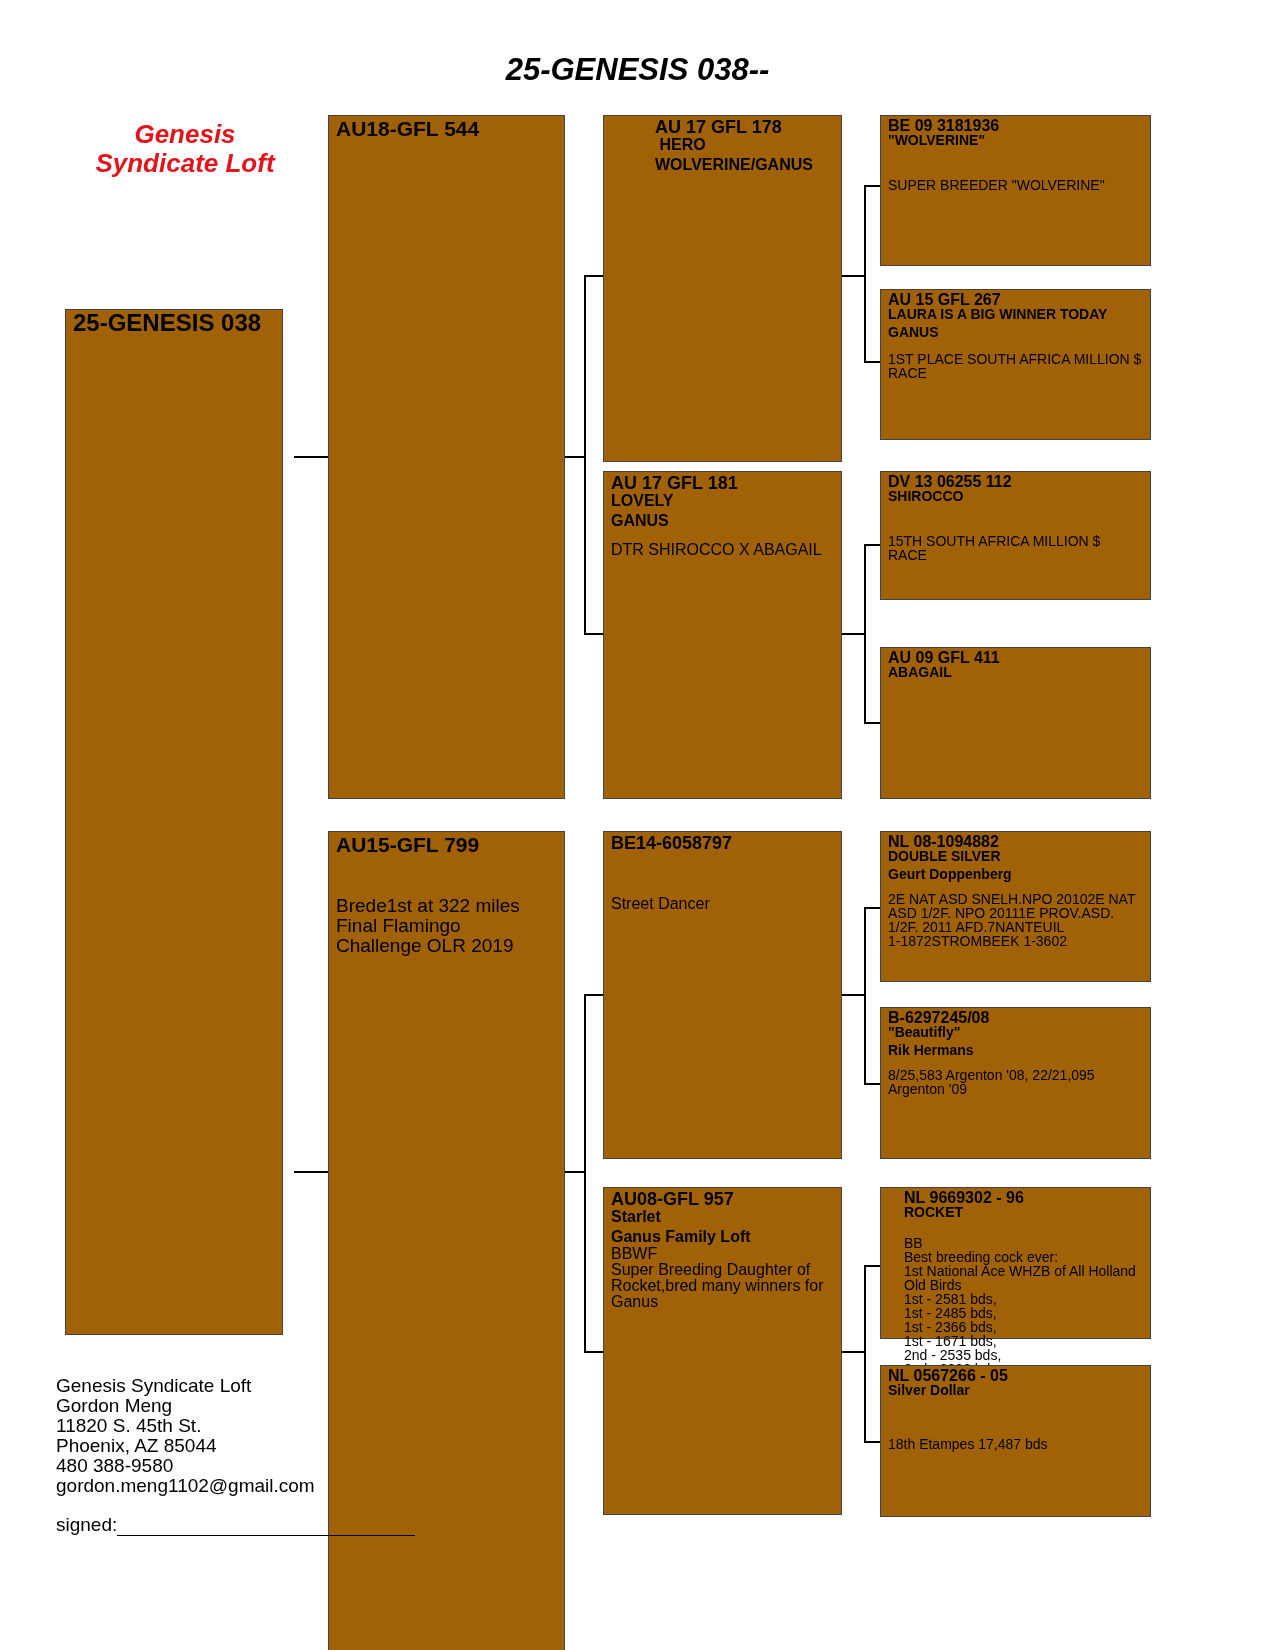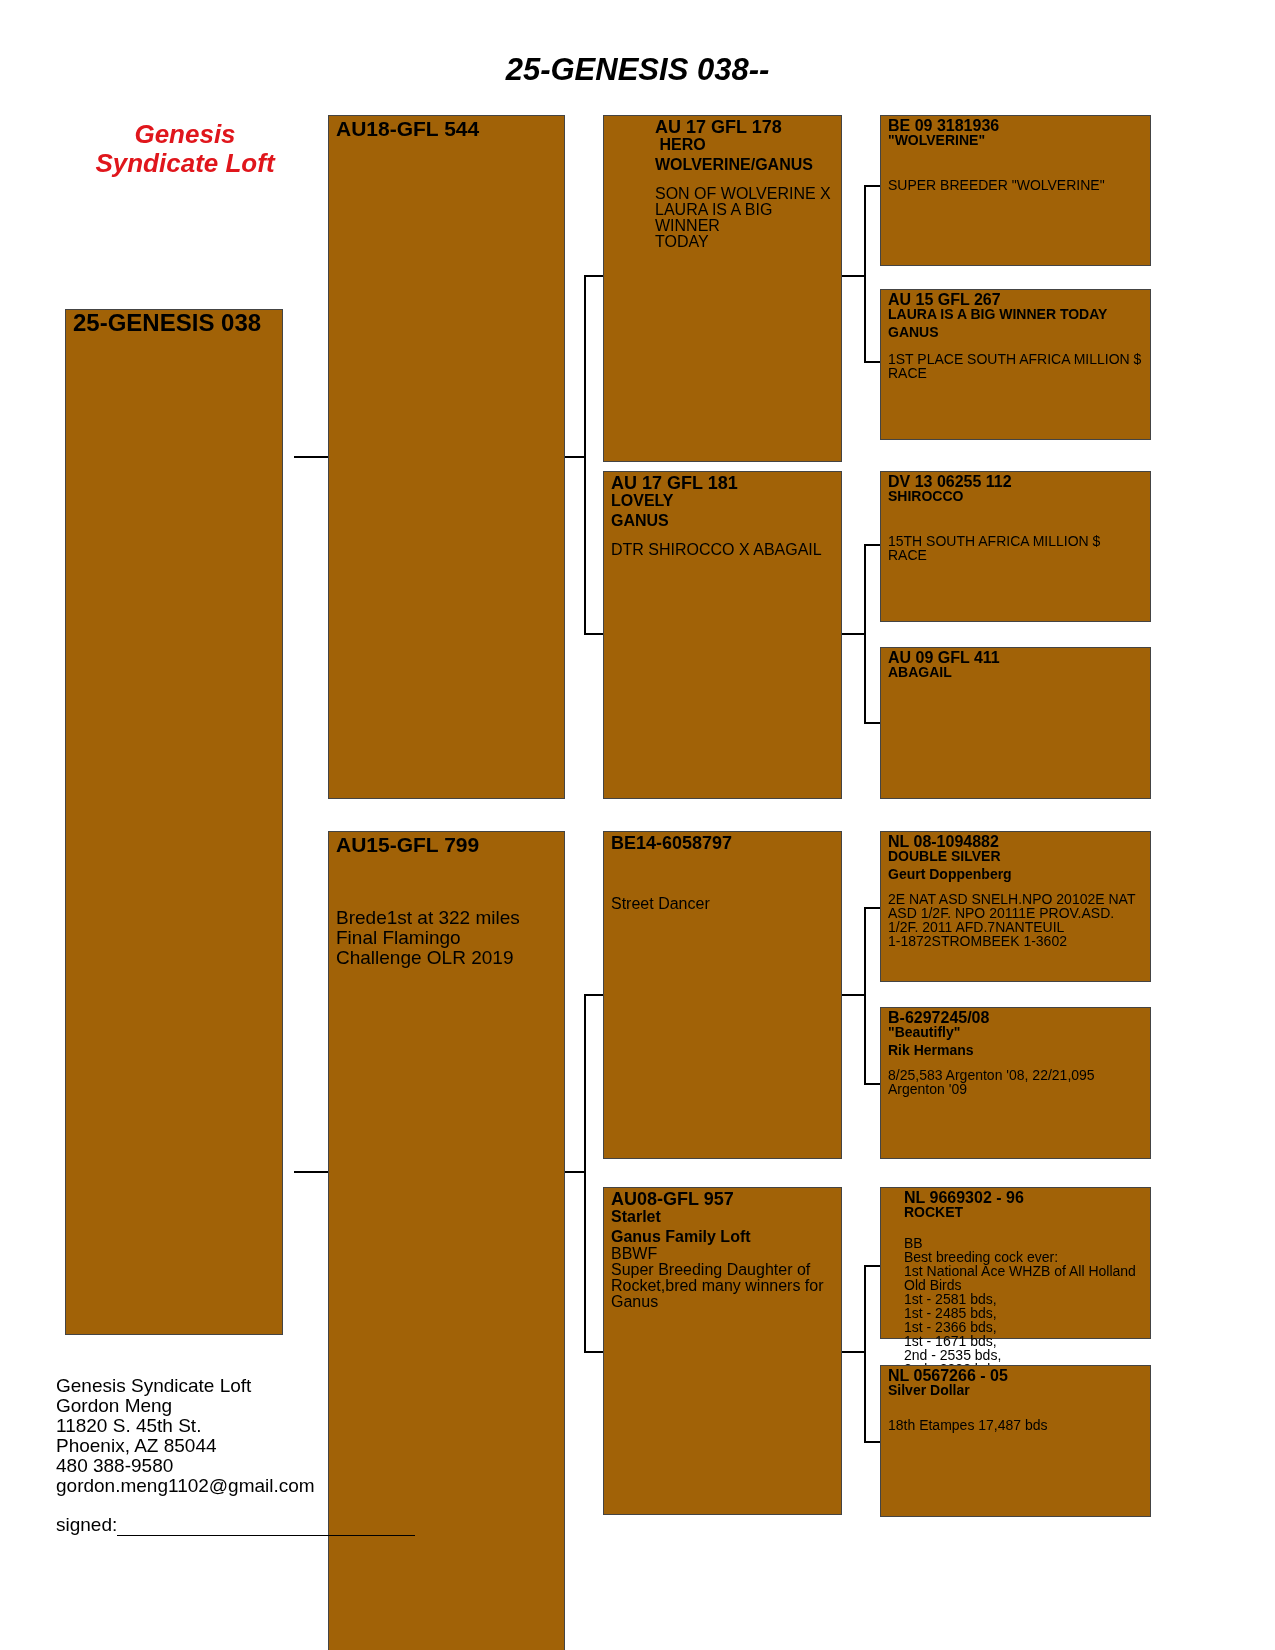--- a/index.html
+++ b/index.html
@@ -44,34 +44,31 @@
 <div class="box" style="left:57px;top:309px;width:218px;height:1026px;margin-left:8px;">
   <div class="inner g1" style="padding-top:0;">25-GENESIS 038</div>
 </div>
 
 <div class="box" style="left:328px;top:115px;width:237px;height:684px;">
   <div class="inner g2" style="font-size:21px;line-height:22px;">AU18-GFL 544</div>
 </div>
 <div class="box" style="left:328px;top:831px;width:237px;height:883px;">
   <div class="inner">
     <div class="g2" style="font-size:21px;line-height:22px;">AU15-GFL 799</div>
-    <div class="g2note note-line" style="margin-top:52px;">Brede1st at 322 miles
+    <div class="g2note note-line" style="margin-top:40px;">Brede1st at 322 miles
 Final Flamingo
 Challenge OLR 2019</div>
   </div>
 </div>
 
 <div class="box" style="left:603px;top:115px;width:239px;height:347px;padding-left:44px;">
   <div class="inner">
     <div class="g3id">AU 17 GFL 178</div>
     <div class="g3nm" style="white-space:pre;"> HERO</div>
     <div class="g3own">WOLVERINE/GANUS</div>
-    <div class="g3note note-line" style="margin-top:12px;">SON OF WOLVERINE X
-LAURA IS A BIG WINNER
-TODAY</div>
   </div>
 </div>
 <div class="box" style="left:603px;top:471px;width:239px;height:328px;">
   <div class="inner">
     <div class="g3id">AU 17 GFL 181</div>
     <div class="g3nm">LOVELY</div>
     <div class="g3own">GANUS</div>
     <div class="g3note note-line" style="margin-top:12px;">DTR SHIROCCO X ABAGAIL</div>
   </div>
 </div>
@@ -102,21 +99,21 @@
 </div>
 <div class="box" style="left:880px;top:289px;width:271px;height:151px;">
   <div class="inner">
     <div class="g4id">AU 15 GFL 267</div>
     <div class="g4nm">LAURA IS A BIG WINNER TODAY</div>
     <div class="g4own">GANUS</div>
     <div class="g4note note-line" style="margin-top:12px;">1ST PLACE SOUTH AFRICA MILLION $
 RACE</div>
   </div>
 </div>
-<div class="box" style="left:880px;top:471px;width:271px;height:151px;">
+<div class="box" style="left:880px;top:471px;width:271px;height:129px;">
   <div class="inner">
     <div class="g4id">DV 13 06255 112</div>
     <div class="g4nm">SHIROCCO</div>
     <div class="g4note note-line" style="margin-top:30px;">15TH SOUTH AFRICA MILLION $
 RACE</div>
   </div>
 </div>
 <div class="box" style="left:880px;top:647px;width:271px;height:152px;">
   <div class="inner">
     <div class="g4id">AU 09 GFL 411</div>
@@ -156,21 +153,21 @@
 1st - 2366 bds,
 1st - 1671 bds,
 2nd - 2535 bds,
 2nd - 3833 bds</div>
   </div>
 </div>
 <div class="box" style="left:880px;top:1365px;width:271px;height:152px;z-index:2;">
   <div class="inner">
     <div class="g4id">NL 0567266 - 05</div>
     <div class="g4nm">Silver Dollar</div>
-    <div class="g4note note-line" style="margin-top:20px;">18th Etampes 17,487 bds</div>
+    <div class="g4note note-line" style="margin-top:39px;">18th Etampes 17,487 bds</div>
   </div>
 </div>
 
 <div class="ln h" style="left:294px;top:456px;width:34px;"></div>
 <div class="ln h" style="left:294px;top:1171px;width:34px;"></div>
 
 <div class="ln h" style="left:565px;top:456px;width:20px;"></div>
 <div class="ln v" style="left:584px;top:275px;height:360px;"></div>
 <div class="ln h" style="left:584px;top:275px;width:19px;"></div>
 <div class="ln h" style="left:584px;top:633px;width:19px;"></div>

